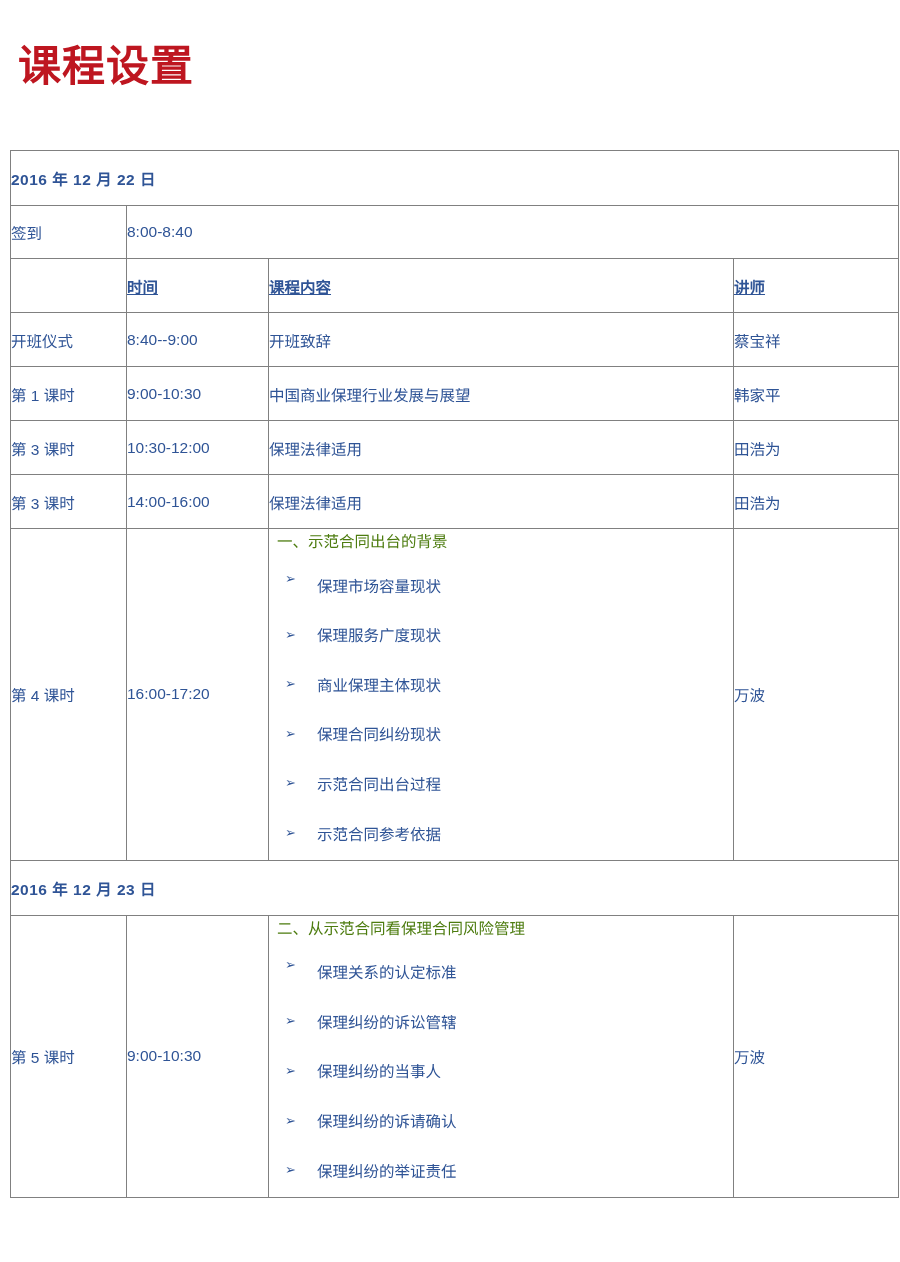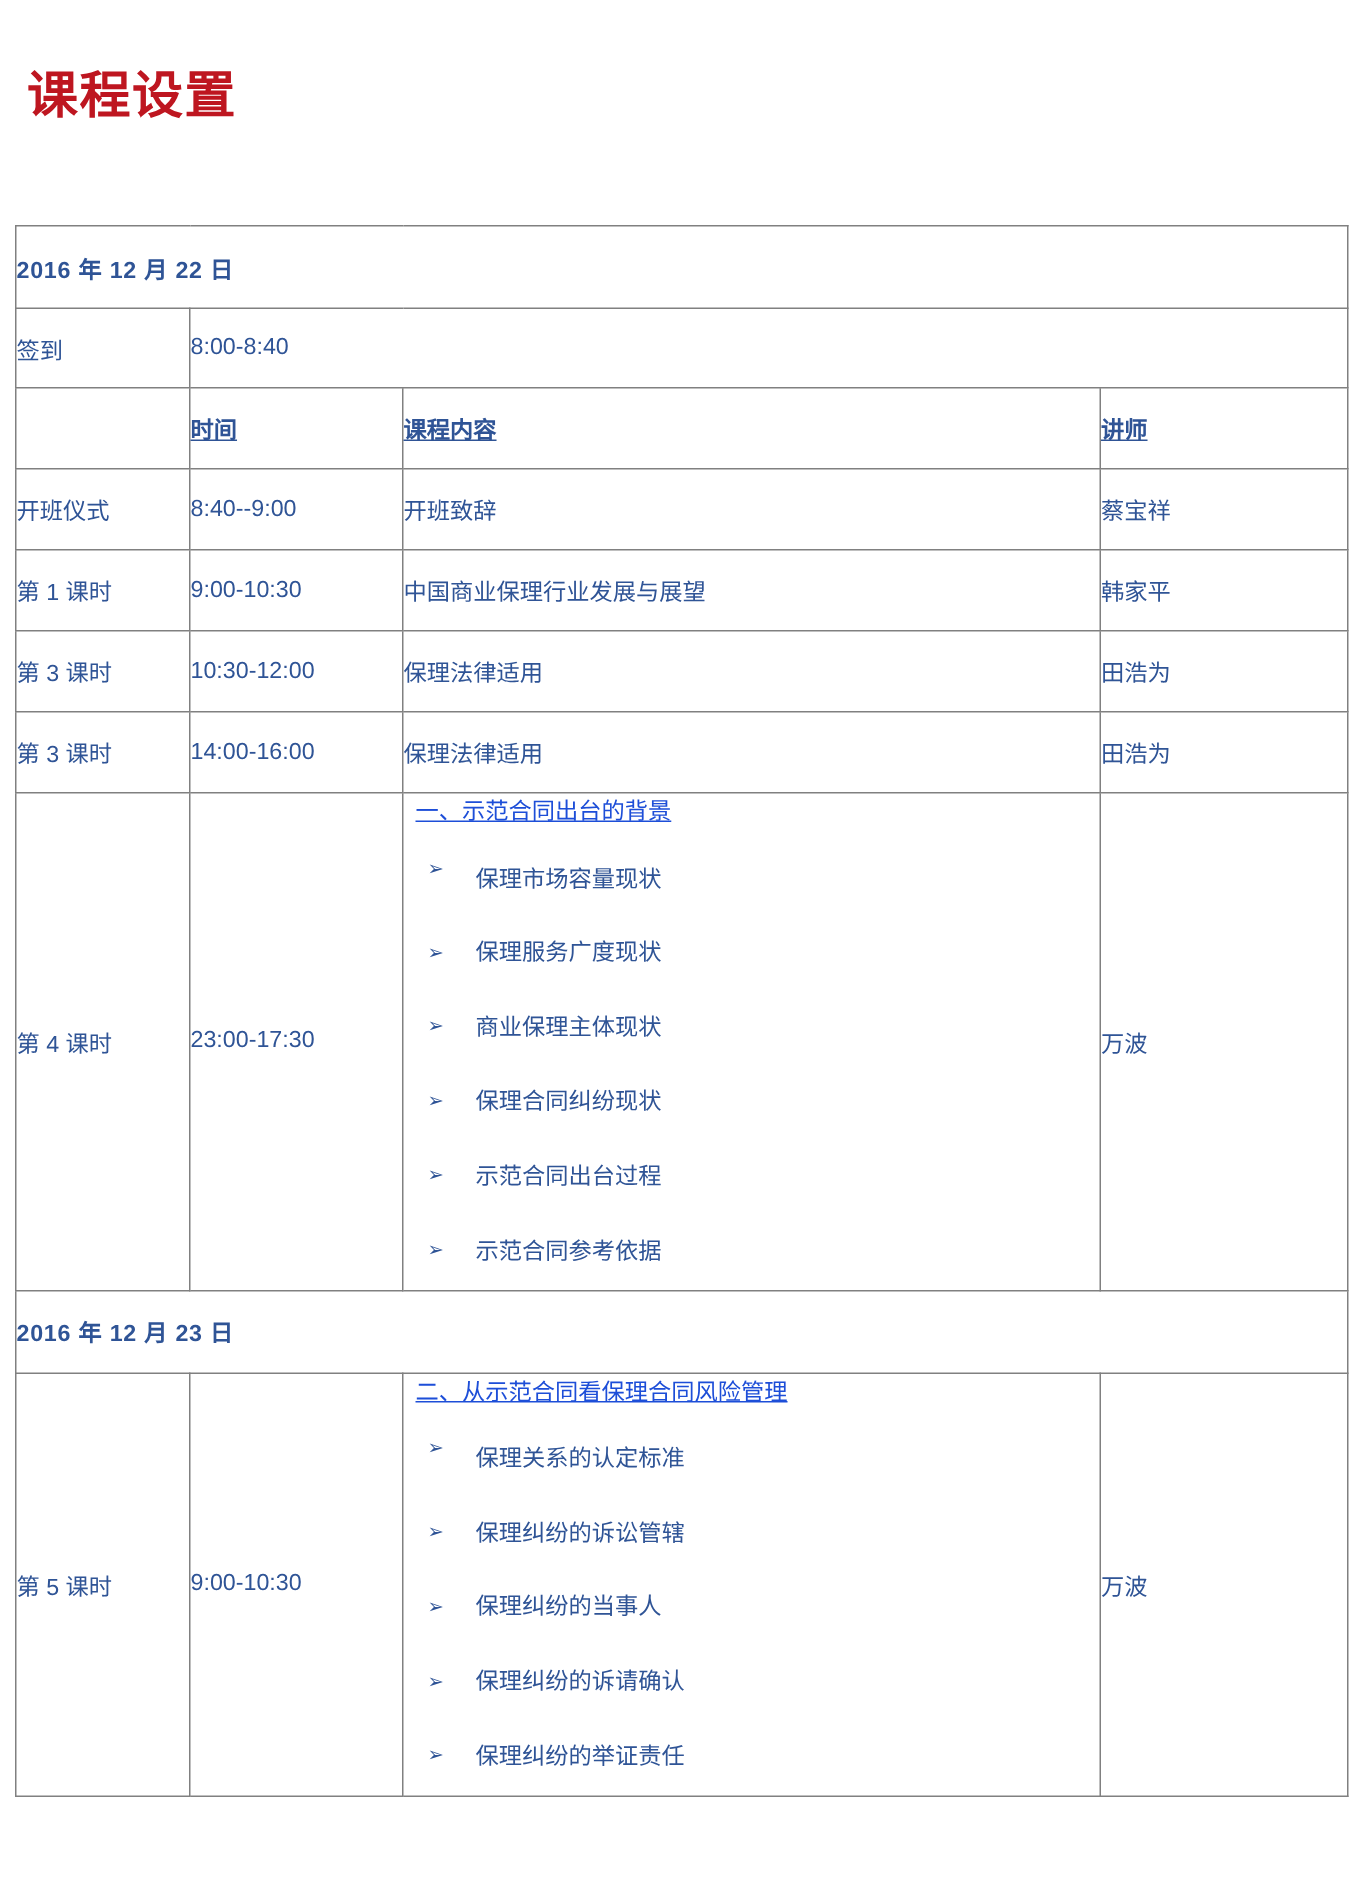--- a/index.html
+++ b/index.html
@@ -21,22 +21,22 @@
     position: absolute;
     inset: 0;
     background: #ffffff;
   }
 
   
   .doc-title {
     position: absolute;
     left: 18px;
     top: 44px;
-    font-family: Liberation Sans, sans-serif;
-    font-size: 34px;
+    font-family: Liberation Mono, monospace;
+    font-size: 43px;
     font-weight: bold;
     color: #BE1620;
     letter-spacing: 1px;
     line-height: 1.2;
     white-space: nowrap;
   }
 
   
   .schedule-wrap {
     position: absolute;
@@ -100,23 +100,22 @@
   td.content-cell {
     text-align: left;
     padding: 14px 0 14px 0;
     vertical-align: top;
   }
 
   .content-heading {
     margin: 0 0 0 8px;
     padding: 4px 0 4px 0;
     font-size: 15.5px;
-    color: #1d4ed8;
-    line-height: 1.2;
-    text-decoration: underline;
+    color: #4d7c0f;
+    line-height: 1.2;
   }
   ul.bullet-list {
     list-style: none;
     margin: 0;
     padding: 0;
   }
   ul.bullet-list li {
     position: relative;
     margin: 0;
     padding: 15.5px 0 15.5px 48px;
@@ -194,21 +193,21 @@
 
         <tr>
           <td class="data-cell">第 3 课时</td>
           <td class="data-cell">14:00-16:00</td>
           <td class="data-cell">保理法律适用</td>
           <td class="data-cell">田浩为</td>
         </tr>
 
         <tr>
           <td class="session-label">第 4 课时</td>
-          <td class="session-time">23:00-17:30</td>
+          <td class="session-time">16:00-17:20</td>
           <td class="content-cell">
             <p class="content-heading">一、示范合同出台的背景</p>
             <ul class="bullet-list">
               <li>
                 <span class="bullet-arrow-icon">➢</span>
                 <span>保理市场容量现状</span>
               </li>
               <li>
                 <span class="bullet-arrow-icon">➢</span>
                 <span>保理服务广度现状</span>

